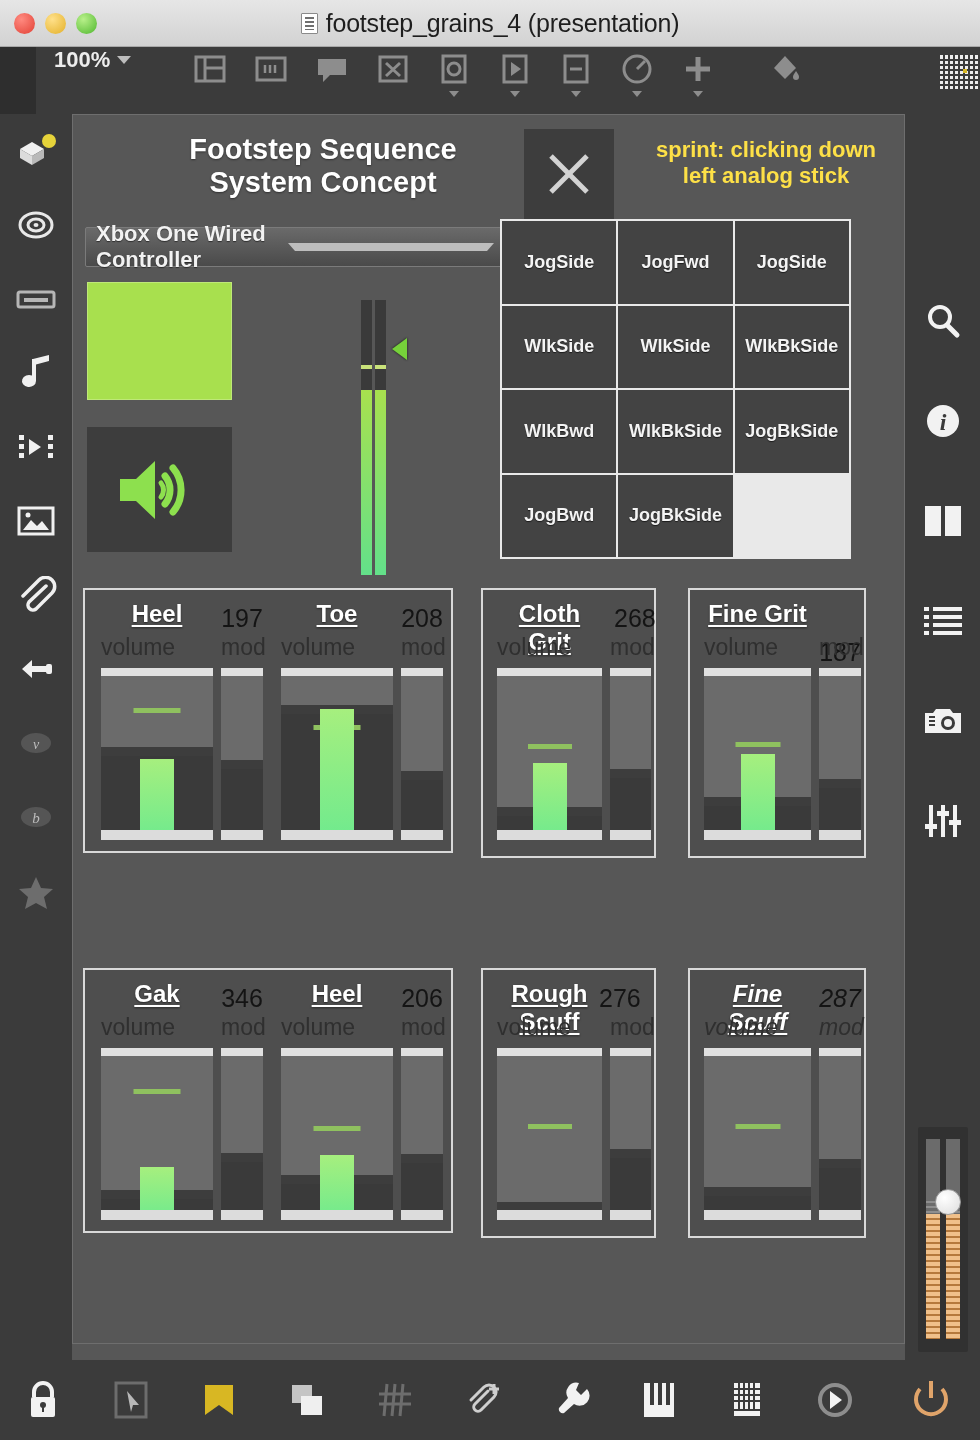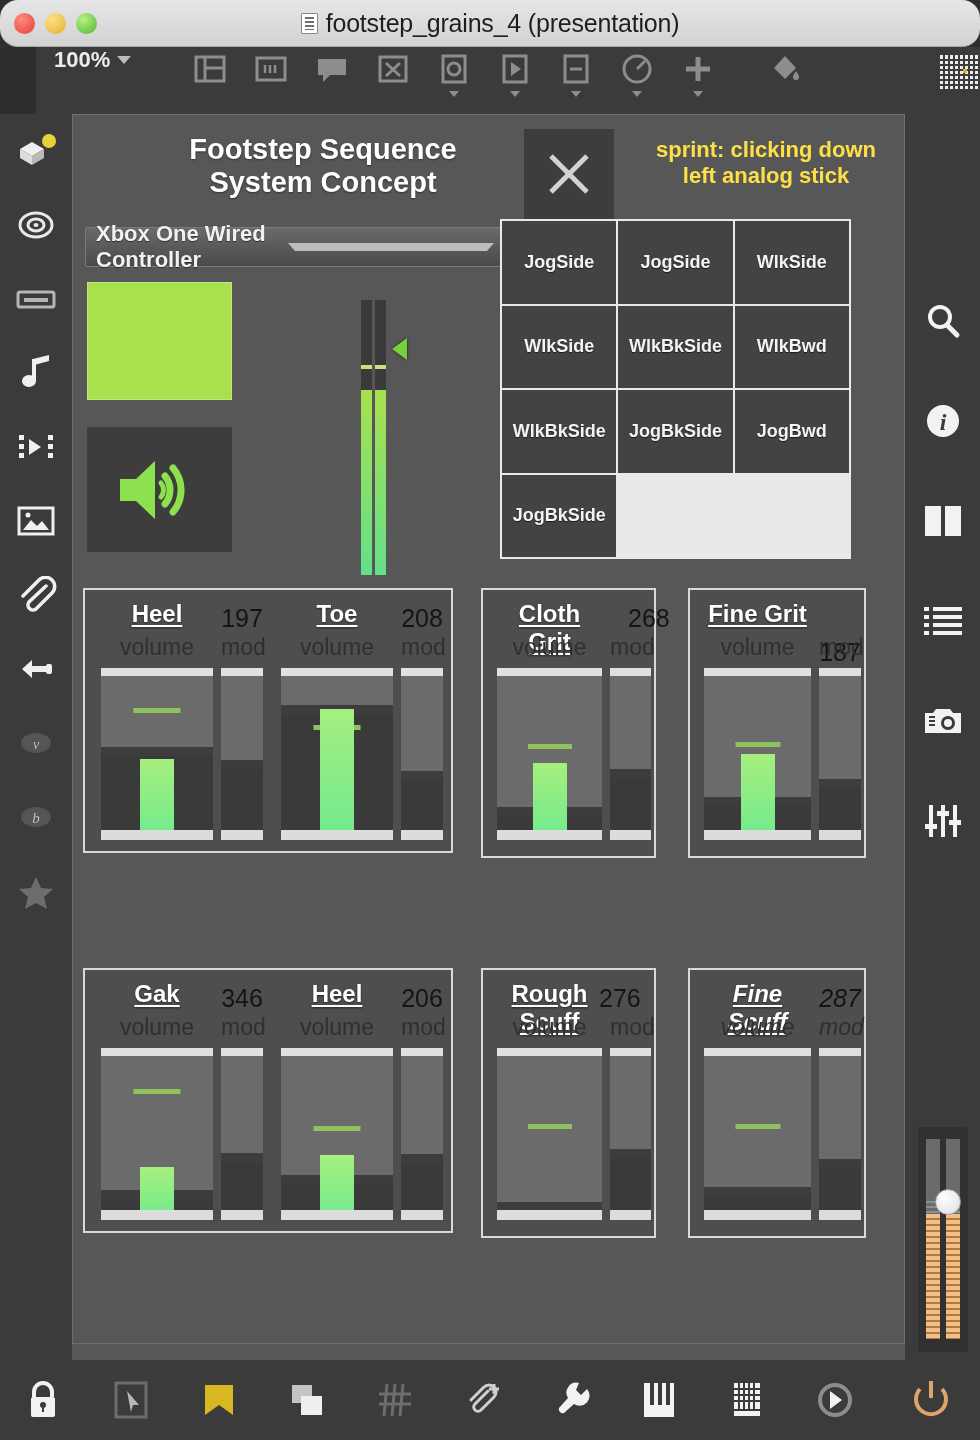--- a/index.html
+++ b/index.html
@@ -8,21 +8,21 @@
     font-family: "Liberation Sans", sans-serif;
     background: #2e2e2e;
     -webkit-font-smoothing: antialiased;
   }
 
   
   #titlebar {
     position: absolute; left: 0; top: 0; width: 980px; height: 47px;
     background: linear-gradient(to bottom, #e6e6e6 0%, #d2d2d2 100%);
     border-bottom: 1px solid #a8a8a8;
-    display: flex; align-items: center; border-radius: 18px;
+    display: flex; align-items: center;
   }
   .traffic { display: flex; gap: 10px; padding-left: 14px; }
   .tl { width: 21px; height: 21px; border-radius: 50%; display:block; }
   .tl.red { background: radial-gradient(circle at 35% 30%, #ff8a80, #e24135); }
   .tl.yellow { background: radial-gradient(circle at 35% 30%, #ffe08a, #e3b028); }
   .tl.green { background: radial-gradient(circle at 35% 30%, #b8f08a, #4fb72e); }
   #title-center {
     position: absolute; left: 0; right: 0; top: 0; height: 47px;
     display: flex; align-items: center; justify-content: center; gap: 8px;
     pointer-events: none;
@@ -173,21 +173,21 @@
   
   .group { position:absolute; border: 2px solid #d9d9d9; background: #4e4e4e; }
   .strip { position:absolute; top: 0; }
   .strip-name {
     position:absolute; top: 10px; left:0; width:100%; text-align:center;
     color:#fff; font-size:24px; font-weight:bold;
     text-decoration: underline; text-underline-offset: 3px;
     text-shadow: 0 1px 2px rgba(0,0,0,.5);
   }
   .lbl-volume {
-    position:absolute; top: 44px; left:0; width:100%; text-align:center;
+    position:absolute; top: 44px; left:0; width:100%; 
     color:#2f2f2f; font-size: 23px;
   }
   .lbl-mod {
     position:absolute; top: 44px; left:0; width:100%; text-align:center;
     color:#2f2f2f; font-size: 23px;
   }
   .mod-val {
     position:absolute; top: 14px; left:0; width:100%; text-align:center;
     color:#141414; font-size: 25px;
   }
@@ -525,20 +525,23 @@
       <div class="mm-fill"></div>
     </div>
     <div id="mm-arrow"></div>
   </div>
 
   <div id="state-grid">
       <div class="cell">
         <span>JogSide</span>
       </div>
       <div class="cell">
+        <span>JogFwd</span>
+      </div>
+      <div class="cell">
         <span>JogSide</span>
       </div>
       <div class="cell">
         <span>WlkSide</span>
       </div>
       <div class="cell">
         <span>WlkSide</span>
       </div>
       <div class="cell">
         <span>WlkBkSide</span>
@@ -642,21 +645,21 @@
             <div class="f-dark" style="bottom: 0px; height: 57px;"></div>
             <div class="f-cap-top"></div>
             <div class="f-cap-bot"></div>
           </div>
         </div>
       </div>
       <div class="group" style="left: 408px; top: 473px; width: 175px; height: 270px;">
         <div class="strip" style="left: 8px; width: 159px; height: 266px;">
           <div class="strip-name" style="width: 105px; left: 6px;">Cloth Grit</div>
           <div class="lbl-volume" style="width: 105px; left: 6px;">volume</div>
-          <div class="mod-val" style="width: 41px; left: 137px;">268</div>
+          <div class="mod-val" style="width: 41px; left: 123px;">268</div>
           <div class="lbl-mod" style="width: 41px; left: 119px;">mod</div>
           <div class="fader" style="left: 6px; top: 78px; width: 105px; height: 172px;">
             <div class="f-band" style="bottom: 24px;"></div>
             <div class="f-dark" style="bottom: 0px; height: 24px;"></div>
             <div class="f-mark" style="width: 44px; bottom: 91px;"></div>
             <div class="f-bar" style="height: 77px;"></div>
             <div class="f-cap-top"></div>
             <div class="f-cap-bot"></div>
           </div>
           <div class="fader" style="left: 119px; top: 78px; width: 41px; height: 172px;">

